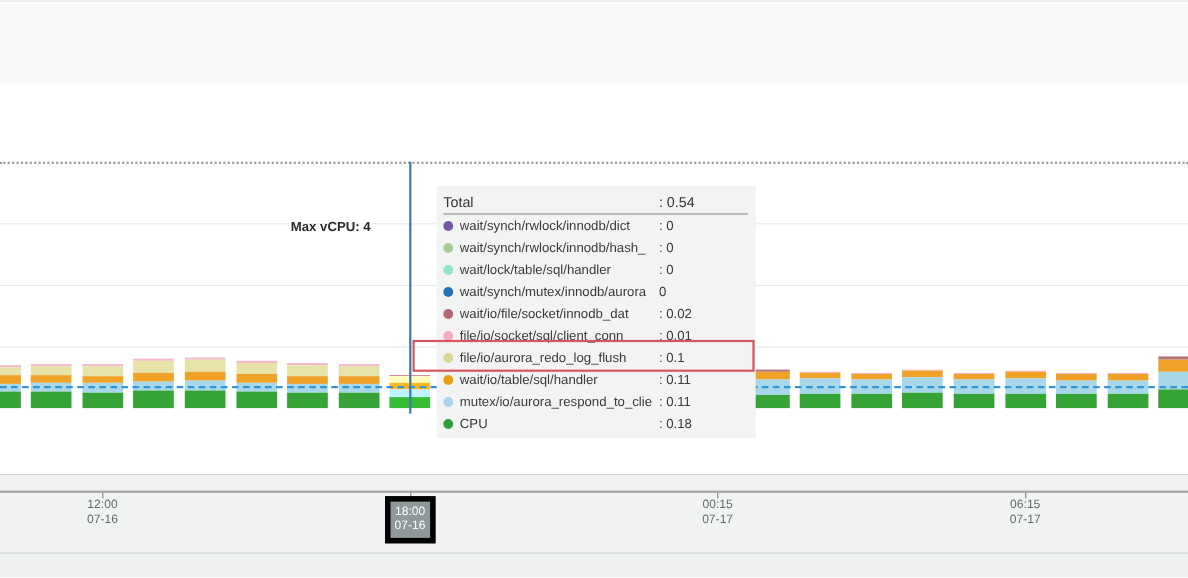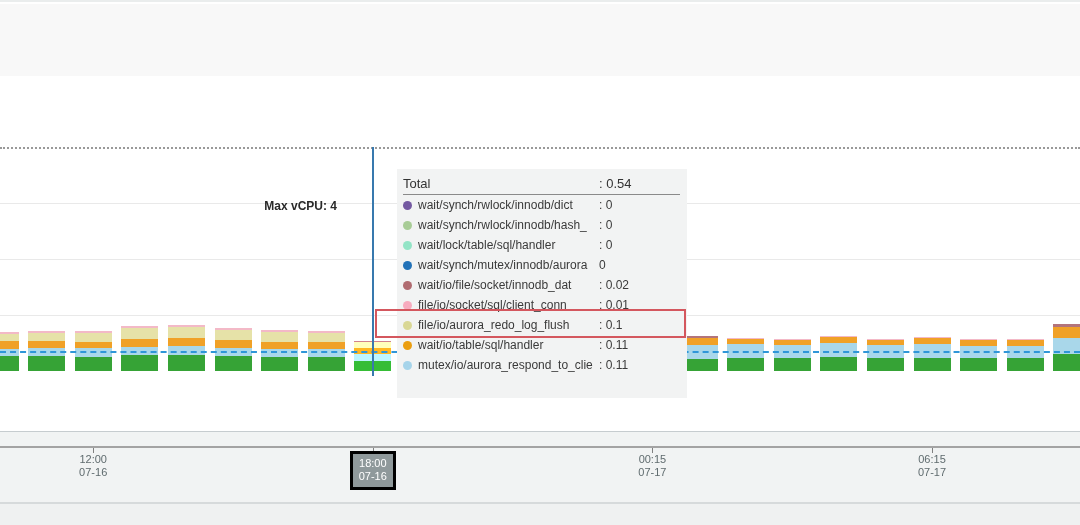--- a/index.html
+++ b/index.html
@@ -23,21 +23,21 @@
 
   .bar { position:absolute; display:flex; flex-direction:column-reverse; z-index:2; }
   .bar.selected { filter:brightness(1.14) saturate(1.08); }
   .bar .seg { width:100%; }
 
   .vline { position:absolute; width:2px; background:#3879ae; z-index:4; }
 
   .tickmark { position:absolute; top:372px; width:1px; height:5px; background:#808080; z-index:4; }
   .tick-label { position:absolute; top:377px; width:64px; text-align:center;
                 font-size:11px; line-height:13px; color:#5f6b6e; z-index:4; }
-  .tick-label.selected { background:#8f999b; border:3px solid #000000; color:#fff; width:46px;
+  .tick-label.selected { background:#8f999b; border:5px solid #000000; color:#fff; width:46px;
                          top:375px; padding:3px 0 4px 0; z-index:5; }
 
   
   .tooltip { position:absolute; left:397px; top:93px; width:290px; height:229px;
              background:#f2f3f3; z-index:5; padding:4px 7px 0 6px; }
   .tt-total { display:flex; height:22px; align-items:center; border-bottom:1px solid #8a8a8a; }
   .tt-total .tt-label { font-size:13px; color:#333; width:196px; }
   .tt-total .tt-value { font-size:13px; color:#333; }
   .tt-row { display:flex; height:20px; align-items:center; }
   .tt-dot { width:9px; height:9px; border-radius:50%; flex:0 0 9px; margin-right:6px; }
@@ -304,20 +304,25 @@
           <div class="tt-row">
             <span class="tt-dot" style="background: rgb(235, 158, 16);"></span>
             <span class="tt-label">wait/io/table/sql/handler</span>
             <span class="tt-value">: 0.11</span>
           </div>
           <div class="tt-row">
             <span class="tt-dot" style="background: rgb(166, 212, 234);"></span>
             <span class="tt-label">mutex/io/aurora_respond_to_clie</span>
             <span class="tt-value">: 0.11</span>
           </div>
+          <div class="tt-row">
+            <span class="tt-dot" style="background: rgb(46, 158, 56);"></span>
+            <span class="tt-label">CPU</span>
+            <span class="tt-value">: 0.18</span>
+          </div>
         </div>
     </div>
 
     <div class="highlight-box"></div>
   </div>
 
   <div class="bottom-border1"></div>
   <div class="bottom-band1"></div>
   <div class="bottom-border2"></div>
   <div class="bottom-band2"></div>

